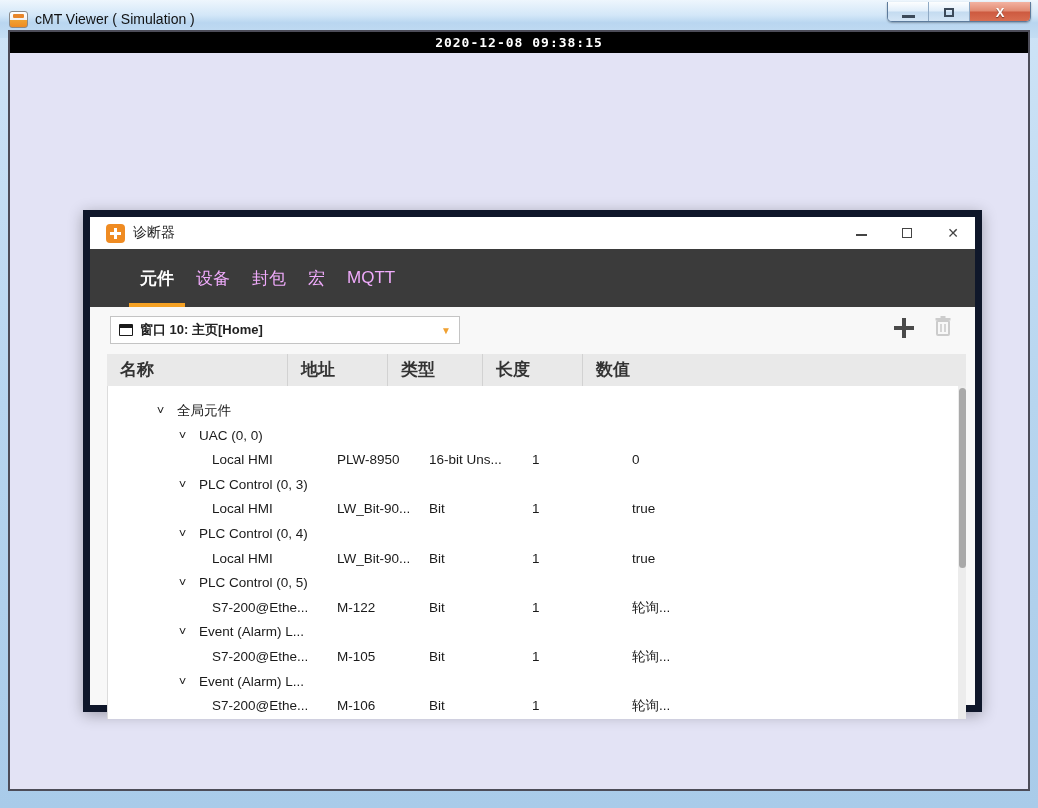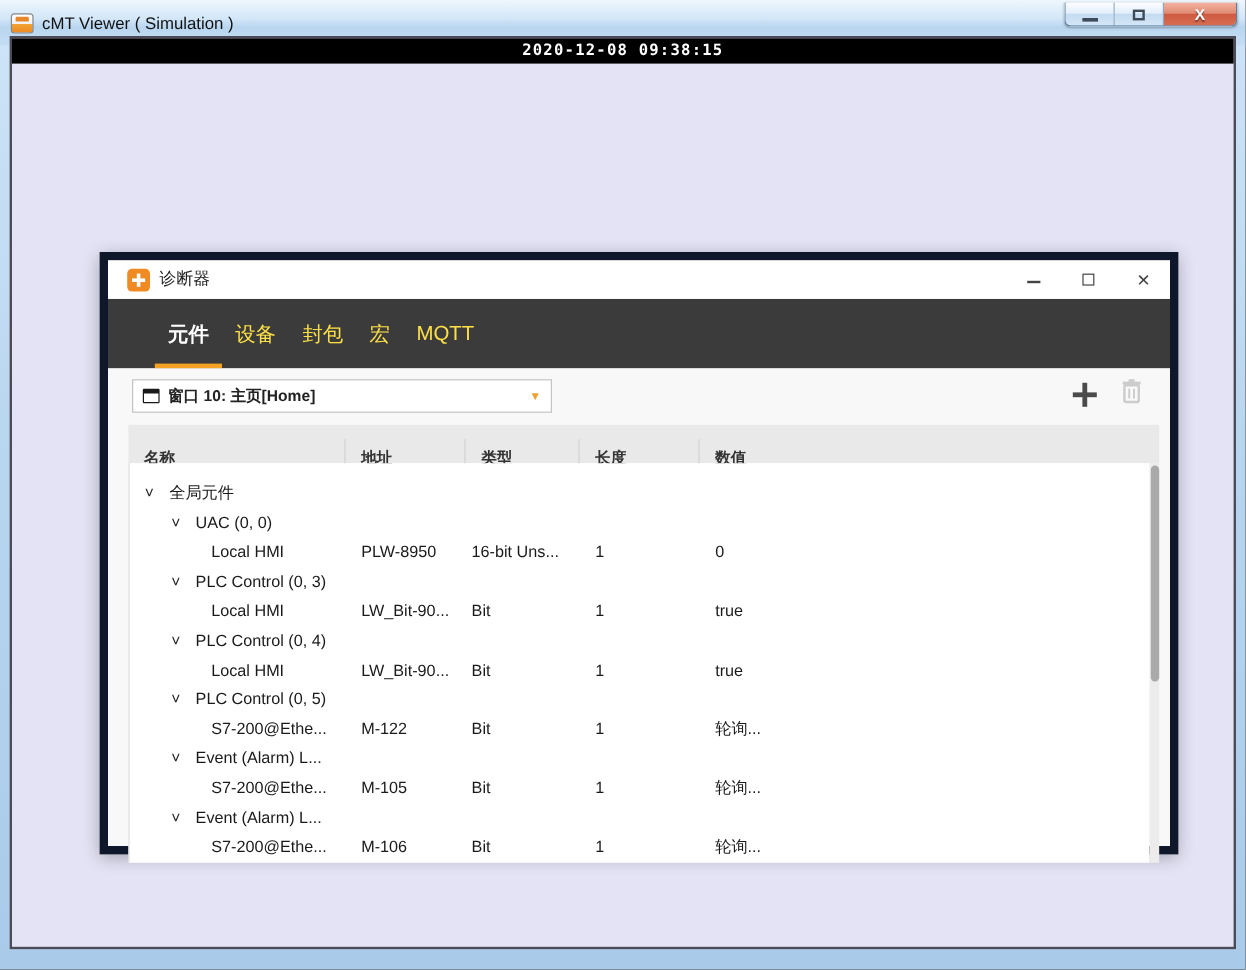--- a/index.html
+++ b/index.html
@@ -38,48 +38,48 @@
   .diag-icon{width:19px;height:19px;border-radius:4px;background:#ef8b22;position:relative;margin-right:8px;}
   .diag-icon::before{content:"";position:absolute;left:4px;top:8px;width:11px;height:3px;background:#fff;}
   .diag-icon::after{content:"";position:absolute;left:8px;top:4px;width:3px;height:11px;background:#fff;}
   .dlg-title{font-size:14px;color:#222;}
   .dlg-controls{position:absolute;right:14px;top:0;height:32px;display:flex;align-items:center;gap:30px;}
   .dbtn{color:#444;font-size:14px;width:16px;text-align:center;cursor:default;}
   .dbtn .glyph-dmax{display:inline-block;width:10px;height:10px;border:1.5px solid #444;}
   .dbtn .glyph-dmin{display:inline-block;width:11px;height:2px;background:#444;margin-bottom:2px;}
   
   .tab-bar{height:58px;background:#3b3b3b;display:flex;align-items:center;padding-left:50px;gap:22px;}
-  .tab{color:#fde047;font-size:17px;position:relative;height:58px;display:flex;align-items:center;cursor:default;}
+  .tab{color:#f0abfc;font-size:17px;position:relative;height:58px;display:flex;align-items:center;cursor:default;}
   .tab.active{color:#ffffff;font-weight:bold;}
   .tab.active::after{content:"";position:absolute;left:-11px;right:-11px;bottom:0;height:4px;background:#f5a124;}
   
   .toolbar{height:47px;position:relative;background:#f8f8f8;}
   .win-select{position:absolute;left:20px;top:9px;width:350px;height:28px;background:#fff;
     border:1px solid #c4c4c4;display:flex;align-items:center;padding:0 8px;cursor:default;}
   .winsel-icon{width:14px;height:12px;border:1.5px solid #1a1a1a;border-top-width:4px;border-radius:1px;margin-right:7px;flex:none;}
   .winsel-label{font-size:13px;font-weight:bold;color:#222;flex:1;white-space:nowrap;overflow:hidden;}
   .winsel-arrow{color:#f0a132;font-size:10px;flex:none;}
   .tool-icons{position:absolute;right:22px;top:8px;display:flex;align-items:center;gap:18px;}
   .plus-icon{width:22px;height:22px;position:relative;cursor:default;}
   .plus-icon::before{content:"";position:absolute;left:1px;top:9px;width:20px;height:4px;background:#4a4a4a;}
   .plus-icon::after{content:"";position:absolute;left:9px;top:1px;width:4px;height:20px;background:#4a4a4a;}
   .trash-icon{cursor:default;}
   
   .table{position:absolute;left:17px;top:137px;width:859px;}
   .thead{position:relative;height:32px;background:#e9e9e9;width:859px;}
-  .hcell{position:absolute;top:12px;height:32px;line-height:32px;padding-left:13px;
-    font-size:13px;font-weight:bold;color:#333;}
+  .hcell{position:absolute;top:0;height:32px;line-height:32px;padding-left:13px;
+    font-size:17px;font-weight:bold;color:#333;}
   .hcell.c0{left:0;}
   .hcell.c1{left:180px;}
   .hcell.c2{left:280px;}
   .hcell.c3{left:375px;}
   .hcell.c4{left:475px;}
   .hcell:not(.c0){border-left:1px solid #d2d2d2;}
   .tbody{position:relative;width:851px;height:333px;background:#ffffff;
-    border-left:1px solid #dcdcdc;padding-top:13px;overflow:hidden;}
+    border-left:1px solid #dcdcdc;padding-top:13px;overflow:hidden;padding-left:36px;}
   .trow{position:relative;height:24.6px;line-height:24.6px;font-size:13.5px;color:#1a1a1a;white-space:nowrap;}
   .chev{display:inline-block;width:13px;color:#222;font-size:13px;text-align:center;vertical-align:middle;}
   .trow.lvl0{padding-left:10px;}
   .trow.lvl1{padding-left:32px;}
   .gname{margin-left:10px;}
   .lcell{position:absolute;top:0;}
   .lcell.c0{left:68px;}
   .lcell.c1{left:193px;}
   .lcell.c2{left:285px;}
   .lcell.c3{left:388px;}

